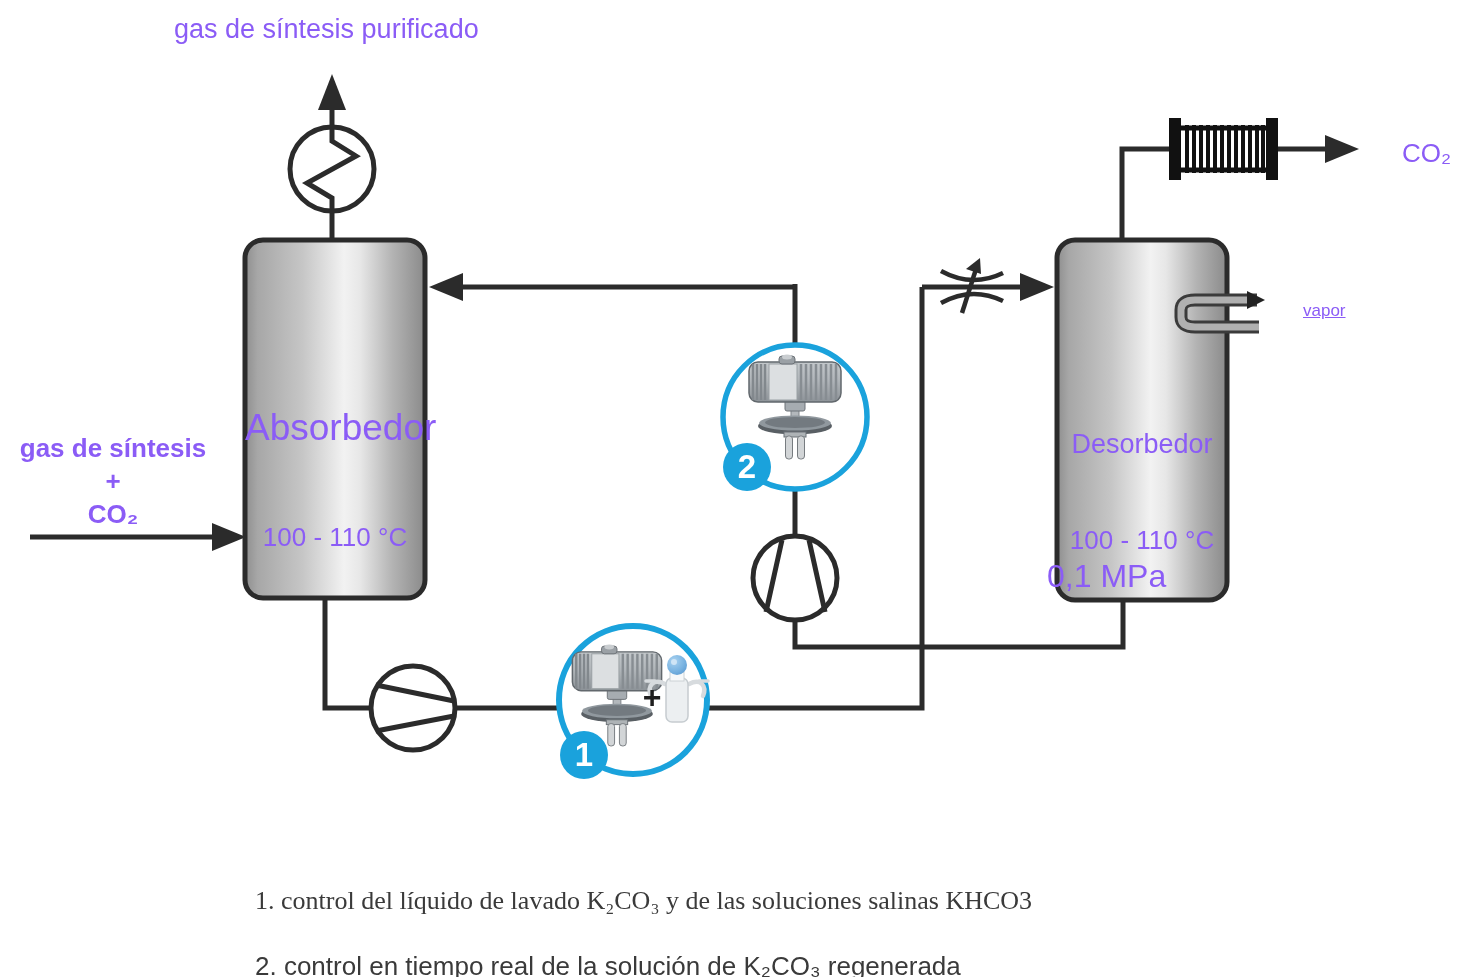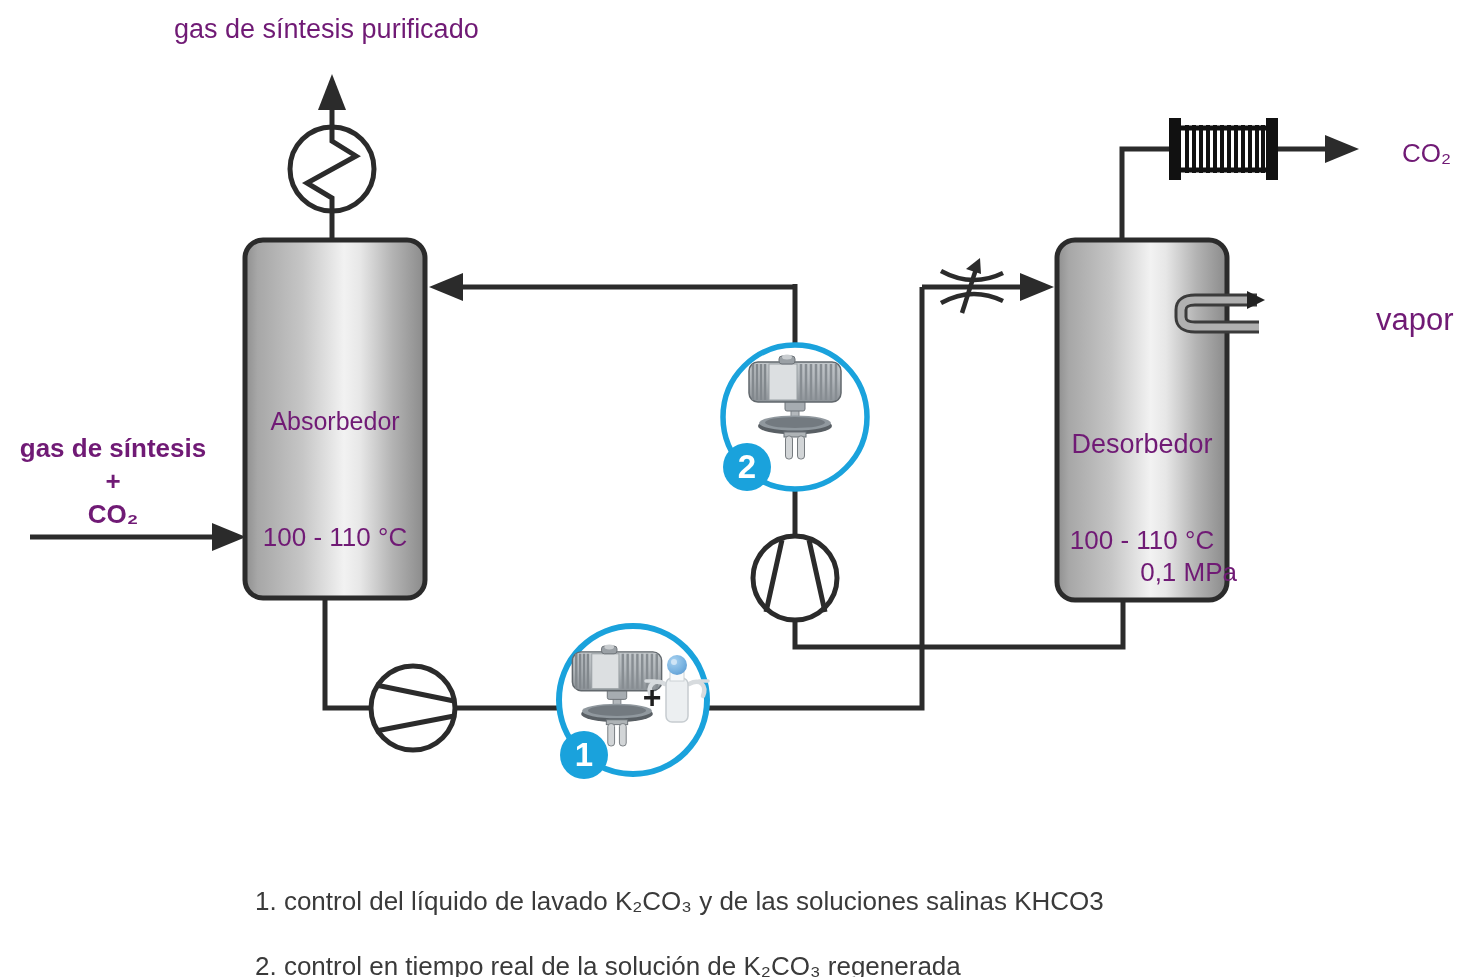--- a/index.html
+++ b/index.html
@@ -5,42 +5,42 @@
   html,body{margin:0;padding:0;background:#ffffff;}
   .stage{
     position:relative;
     width:1466px;height:977px;
     background:#ffffff;
     font-family:"Liberation Sans","DejaVu Sans",sans-serif;
     color:#3c3c3c;
     overflow:hidden;
   }
   .stage svg{position:absolute;left:0;top:0;}
-  .lbl{position:absolute;white-space:nowrap;font-size:26px;line-height:1.2;color:#701a75;}
+  .lbl{position:absolute;white-space:nowrap;font-size:26px;line-height:1.2;color:#8b5cf6;}
   .lbl.center{text-align:center;white-space:normal;font-weight:bold;}
   .title-top{left:174px;top:13px;font-size:27px;}
   .feed-stack{left:12px;top:432px;width:202px;text-align:center;font-size:26px;line-height:33px;}
-  .absorber-name{left:245px;top:406px;width:180px;text-align:center;font-size:25px;}
+  .absorber-name{left:245px;top:406px;width:180px;text-align:center;font-size:37px;}
   .absorber-temp{left:235px;top:522px;width:200px;text-align:center;font-size:26px;}
   .absorber-press{left:235px;top:556px;width:200px;text-align:center;font-size:26px;}
   .desorber-name{left:1057px;top:406px;width:170px;text-align:center;font-size:27px;margin-top:22px;}
   .desorber-temp{left:1047px;top:525px;width:190px;text-align:center;font-size:26px;}
-  .desorber-press{left:1047px;top:557px;width:190px;text-align:right;font-size:26px;}
+  .desorber-press{left:1047px;top:557px;width:190px;text-align:left;font-size:32px;}
   .co2-out{left:1402px;top:138px;font-size:26px;}
-  .vapor{left:1376px;top:301px;font-size:31px;}
+  .vapor{left:1303px;top:301px;font-size:17px;text-decoration:underline;}
   .plus-sign{left:636px;top:678px;width:32px;text-align:center;font-size:32px;font-weight:bold;color:#1e1e1e;}
   .badge{
     position:absolute;width:48px;height:48px;border-radius:50%;
     background:#1aa2dc;color:#ffffff;font-size:33px;font-weight:bold;
     text-align:center;line-height:48px;
   }
   .badge-1{left:560px;top:731px;}
   .badge-2{left:723px;top:443px;}
   .caption{position:absolute;left:255px;font-size:26px;color:#3a3a3a;white-space:nowrap;}
-  .caption-1{top:886px;}
+  .caption-1{top:886px;font-family:Liberation Serif, serif;}
   .caption-2{top:926px;margin-top:25px;}
 </style>
 </head>
 <body>
 
 <div class="stage">
 
   <svg width="1466" height="977" viewBox="0 0 1466 977">
     <defs>
       <linearGradient id="gradVessel" x1="0" y1="0" x2="1" y2="0">

